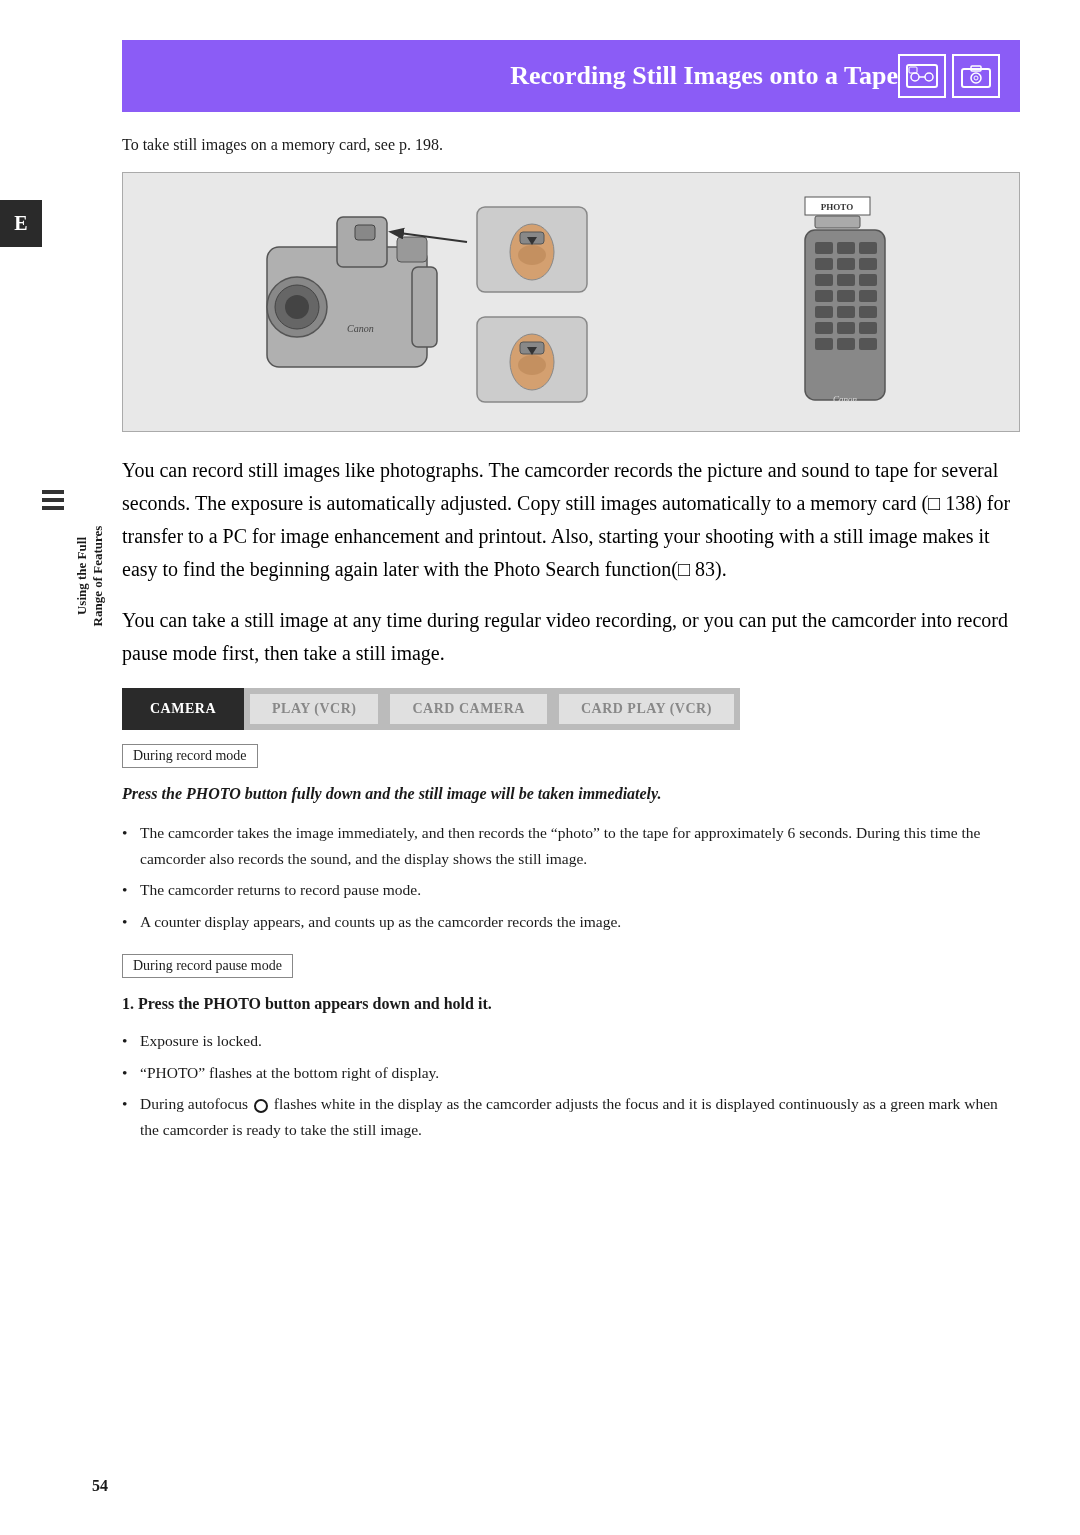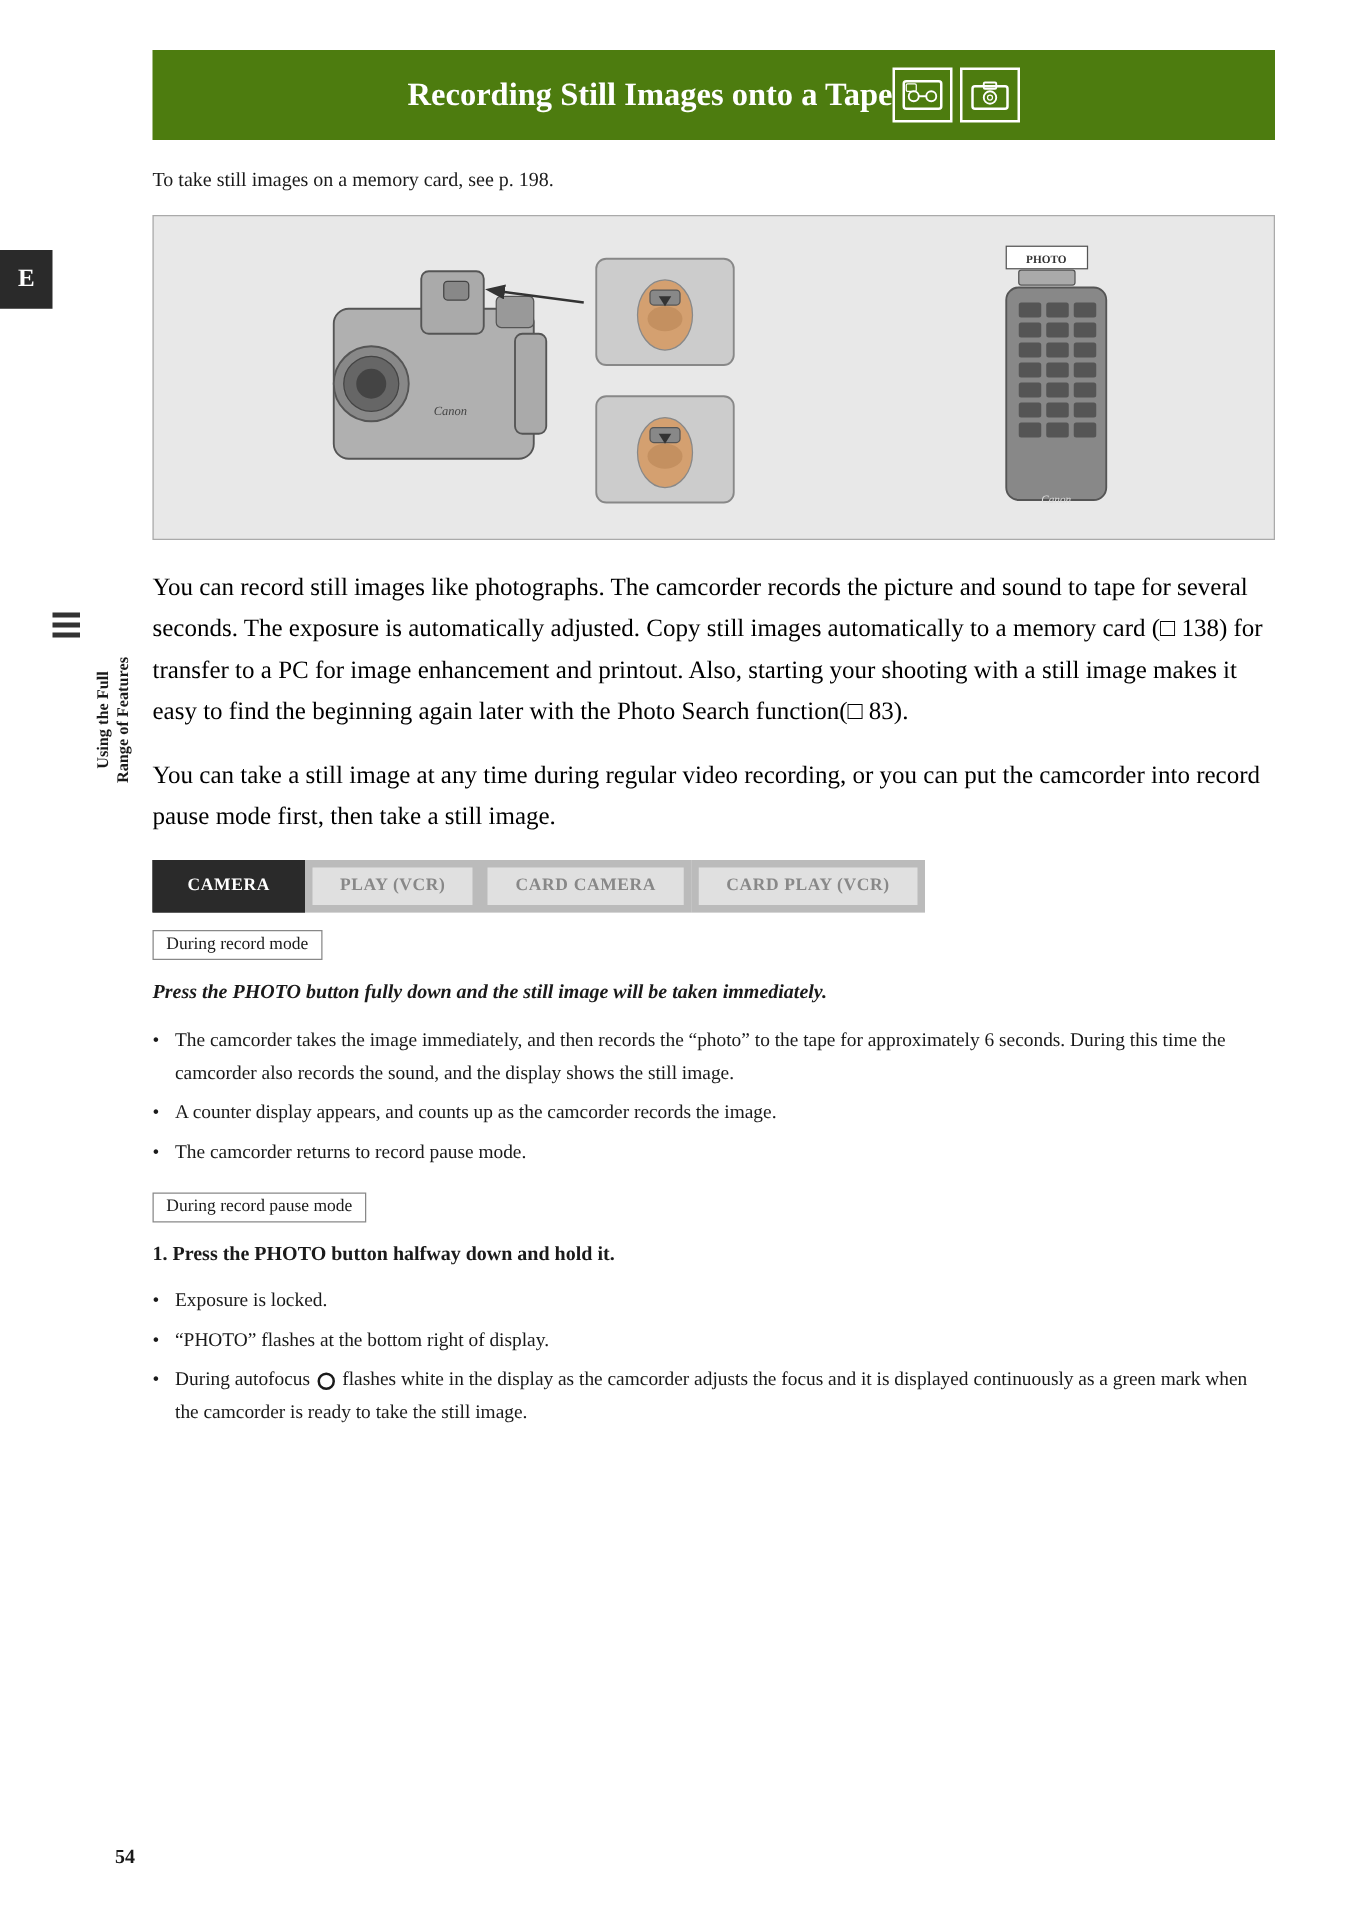--- a/index.html
+++ b/index.html
@@ -44,28 +44,28 @@
       transform: rotate(-90deg) translateX(-80px);
       font-size: 13px;
       font-weight: bold;
       text-align: center;
       color: #1a1a1a;
       white-space: nowrap;
     }
 
     
     .title-bar {
-      background: #4d7c0f;
+      background: #8b5cf6;
       color: #ffffff;
       padding: 14px 20px;
       font-size: 26px;
       font-weight: bold;
       display: flex;
       align-items: center;
-      justify-content: center;
+      justify-content: flex-end;
       margin-bottom: 24px;
       margin-left: 42px;
     }
 
     .title-icons {
       display: flex;
       gap: 6px;
       align-items: center;
     }
 
@@ -420,30 +420,30 @@
 
     
     <div class="record-mode-box">During record mode</div>
 
     
     <p class="bold-instruction">Press the PHOTO button fully down and the still image will be taken immediately.</p>
 
     
     <ul class="bullet-list">
       <li>The camcorder takes the image immediately, and then records the “photo” to the tape for approximately 6 seconds. During this time the camcorder also records the sound, and the display shows the still image.</li>
+      <li>The camcorder returns to record pause mode.</li>
       <li>A counter display appears, and counts up as the camcorder records the image.</li>
-      <li>The camcorder returns to record pause mode.</li>
     </ul>
 
     
     <div class="record-mode-box">During record pause mode</div>
 
     
     <p class="numbered-instruction">
-      <span class="num">1.</span>&nbsp;<span>Press the PHOTO button halfway down and hold it.</span>
+      <span class="num">1.</span>&nbsp;<span>Press the PHOTO button appears down and hold it.</span>
     </p>
 
     
     <ul class="sub-bullet-list">
       <li>Exposure is locked.</li>
       <li>“PHOTO” flashes at the bottom right of display.</li>
       <li>
         During autofocus <span class="circle-icon"></span> flashes white in the display as the camcorder adjusts the focus and it is displayed continuously as a green mark when the camcorder is ready to take the still image.
       </li>
     </ul>

